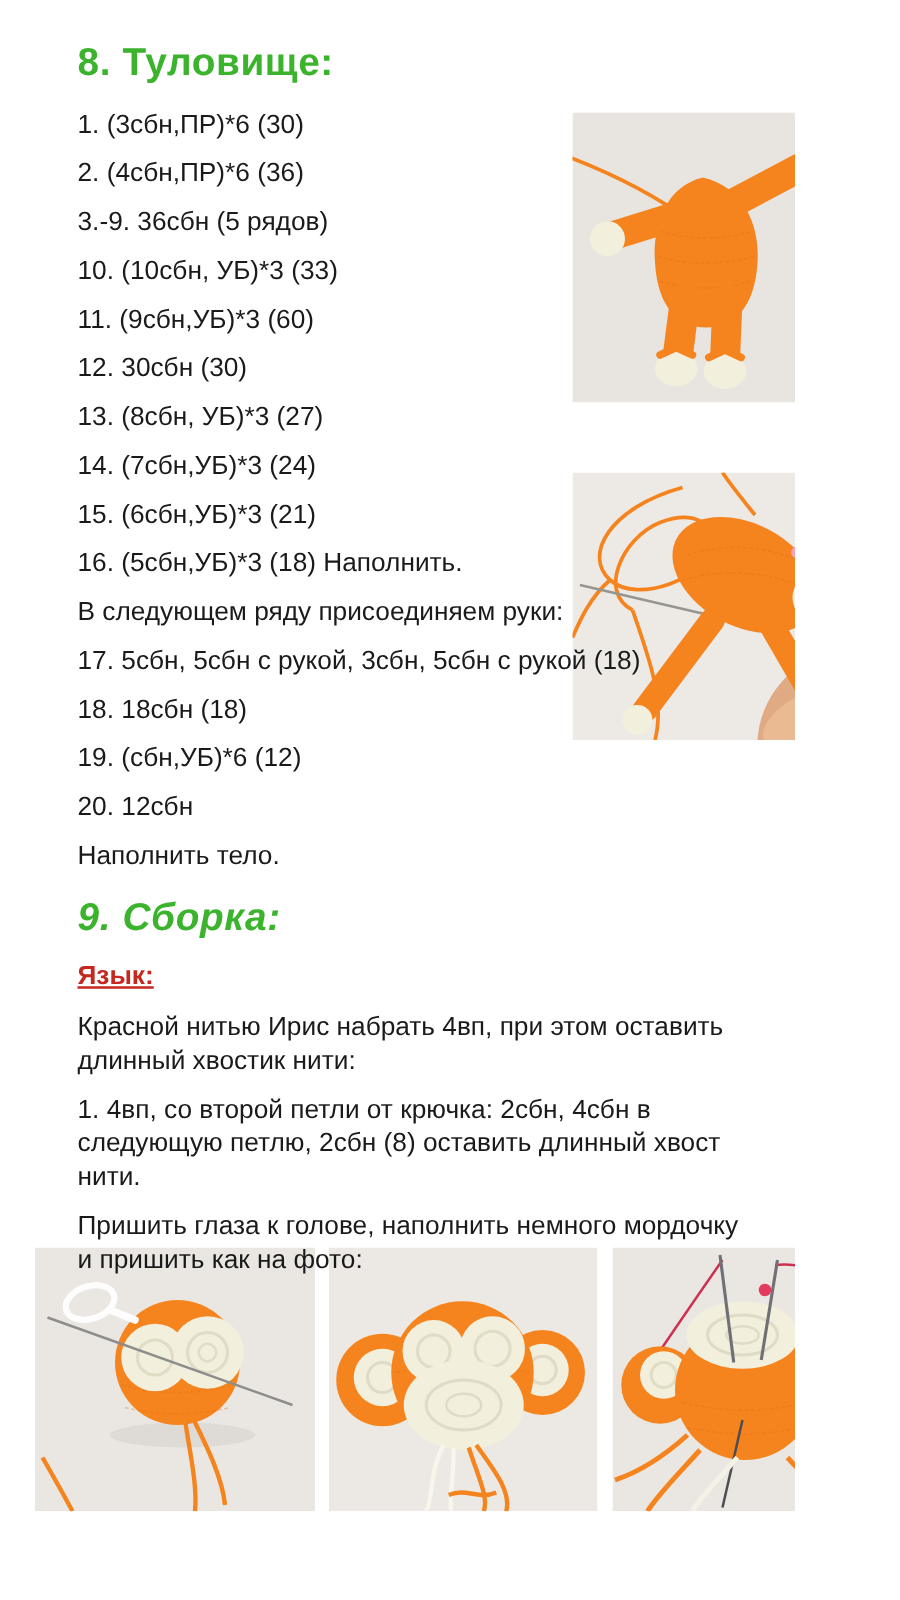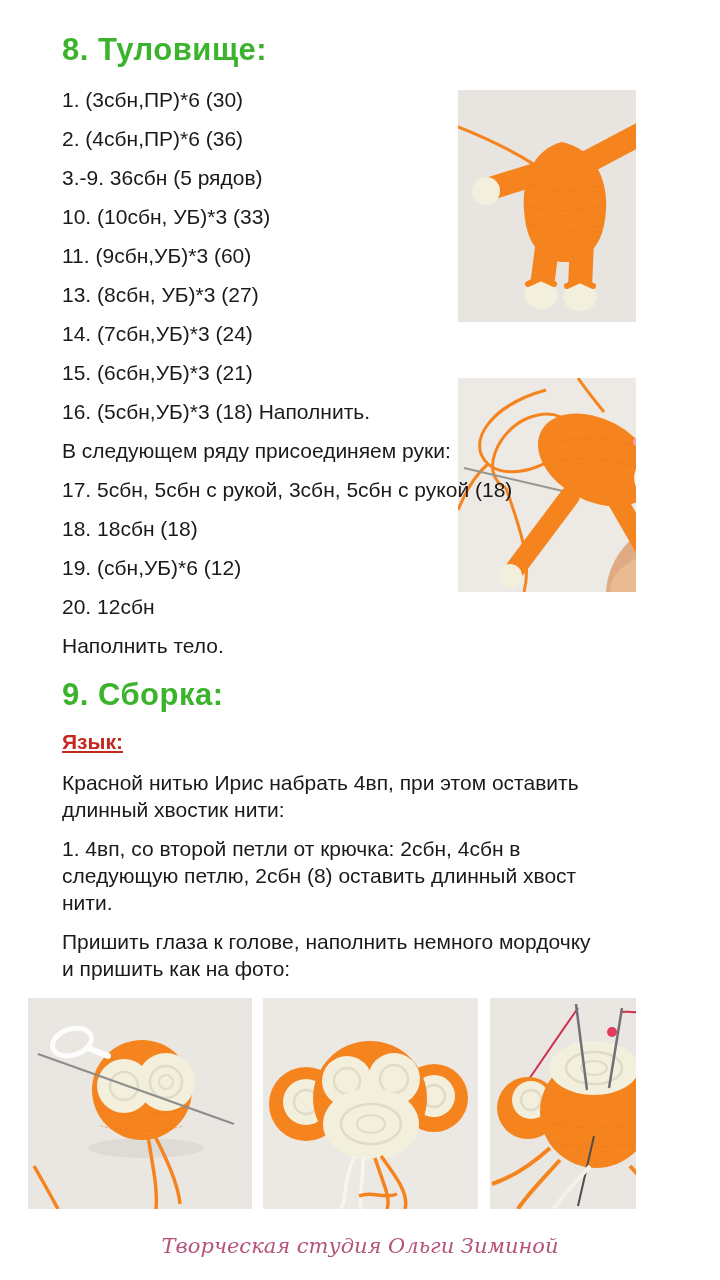--- a/index.html
+++ b/index.html
@@ -3,21 +3,21 @@
 <meta charset="utf-8">
 <style>
   html,body { margin:0; padding:0; background:#ffffff; }
   .page {
     position:relative; width:636px; height:1280px; background:#ffffff;
     font-family:"Liberation Sans", sans-serif; color:#1a1a1a; overflow:hidden;
   }
   .content { position:absolute; left:62px; top:30px; width:610px; z-index:2; }
   .h-green { color:#3cb32c; font-size:31px; font-weight:bold; margin:0; line-height:40px; letter-spacing:0.5px; }
   .h8 { margin-bottom:10px; }
-  .h9 { margin-top:10px; }
+  .h9 { margin-top:10px;font-style:italic; }
   .step { font-size:21px; height:39px; line-height:39px; margin:0; white-space:nowrap; }
   .sub-red { color:#c4281f; font-weight:bold; font-size:21px; line-height:30px; margin:12px 0 0 0;text-decoration:underline; }
   .para { font-size:21px; line-height:27px; margin:12px 0 0 0; width:540px; }
   .photo { position:absolute; z-index:1; }
   .photo svg { display:block; }
   .footer-text {
     position:absolute; left:160px; top:1234px; width:400px; text-align:center;
     font-family:"DejaVu Serif", serif; font-style:italic; color:#b6537c; font-size:21px; z-index:3;
   }
   .doll { position:absolute; left:633px; top:1196px; width:42px; height:50px; z-index:3; }
@@ -30,20 +30,21 @@
 
   <div class="content">
     <h1 class="h-green h8">8. Туловище:</h1>
 
     <div>
       <p class="step">1. (3сбн,ПР)*6 (30)</p>
       <p class="step">2. (4сбн,ПР)*6 (36)</p>
       <p class="step">3.-9. 36сбн (5 рядов)</p>
       <p class="step">10. (10сбн, УБ)*3 (33)</p>
       <p class="step">11. (9сбн,УБ)*3 (60)</p>
+      <p class="step">12. 30сбн (30)</p>
       <p class="step">13. (8сбн, УБ)*3 (27)</p>
       <p class="step">14. (7сбн,УБ)*3 (24)</p>
       <p class="step">15. (6сбн,УБ)*3 (21)</p>
       <p class="step">16. (5сбн,УБ)*3 (18) Наполнить.</p>
       <p class="step">В следующем ряду присоединяем руки:</p>
       <p class="step">17. 5сбн, 5сбн с рукой, 3сбн, 5сбн с рукой (18)</p>
       <p class="step">18. 18сбн (18)</p>
       <p class="step">19. (сбн,УБ)*6 (12)</p>
       <p class="step">20. 12сбн</p>
       <p class="step">Наполнить тело.</p>
@@ -169,21 +170,20 @@
       <line x1="97" y1="92" x2="86" y2="6" stroke="#707076" stroke-width="2.5"></line>
       <line x1="119" y1="90" x2="132" y2="10" stroke="#707076" stroke-width="2.5"></line>
       <circle cx="122" cy="34" r="5" fill="#e23b5e"></circle>
       <path d="M60,150 C40,168 20,180 2,186" stroke="#f6841e" stroke-width="4" fill="none"></path>
       <path d="M70,162 C52,182 36,198 28,211" stroke="#f6841e" stroke-width="4" fill="none"></path>
       <path d="M140,168 C156,186 170,198 178,211" stroke="#f6841e" stroke-width="4" fill="none"></path>
       <path d="M100,168 C84,186 70,200 64,211" stroke="#f4f1e6" stroke-width="4" fill="none"></path>
     </svg>
   </figure>
 
-  <div class="footer-text">Творческая студия Ольги Зиминой</div>
 
   <div class="doll">
     <svg width="42" height="50" viewBox="0 0 42 50">
       <rect x="15" y="1" width="12" height="9" fill="#e8447c"></rect>
       <path d="M21,6 C10,10 6,20 4,30 Q8,34 12,31 Q16,35 21,32 Q26,35 30,31 Q34,34 38,30 C36,20 32,10 21,6 Z" fill="#ef5a8c" stroke="#c22b60" stroke-width="1.2"></path>
       <path d="M6,26 Q21,32 36,26" stroke="#c22b60" stroke-width="1.2" fill="none"></path>
       <line x1="17" y1="32" x2="15" y2="44" stroke="#e9c49c" stroke-width="3"></line>
       <line x1="26" y1="32" x2="28" y2="44" stroke="#e9c49c" stroke-width="3"></line>
       <ellipse cx="13" cy="46" rx="5" ry="3" fill="#d93a6e"></ellipse>
       <ellipse cx="30" cy="46" rx="5" ry="3" fill="#d93a6e"></ellipse>

